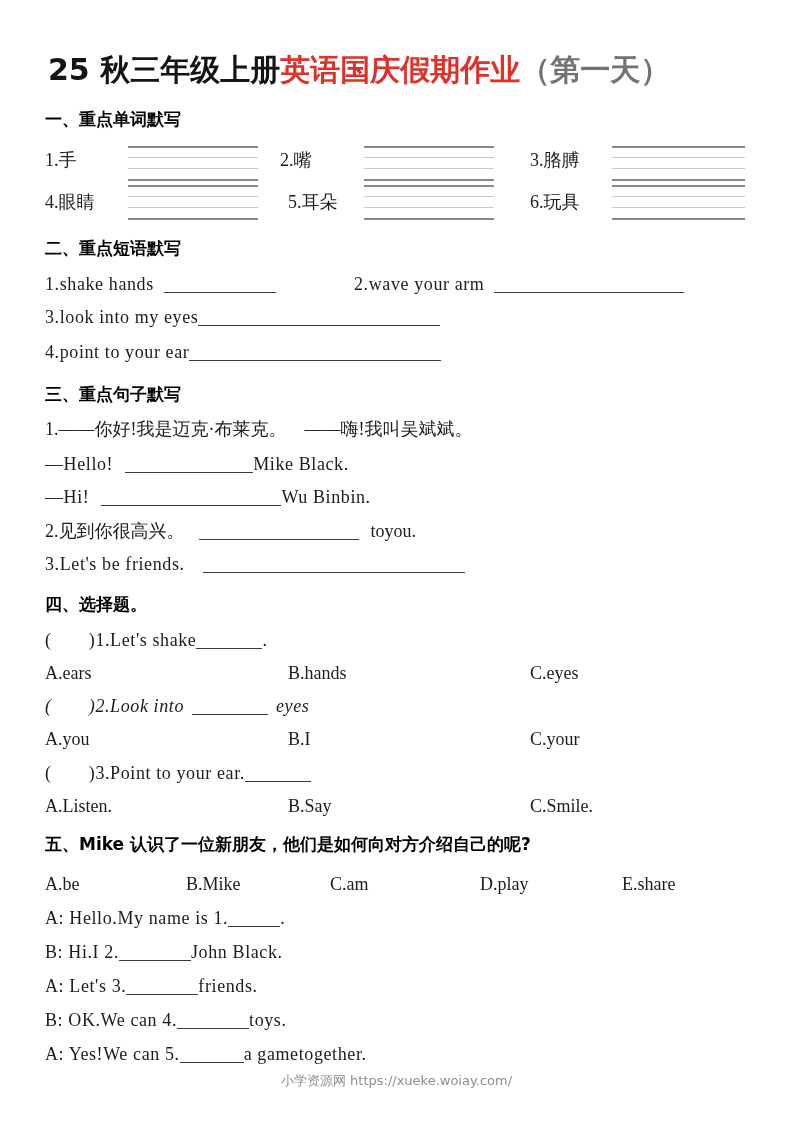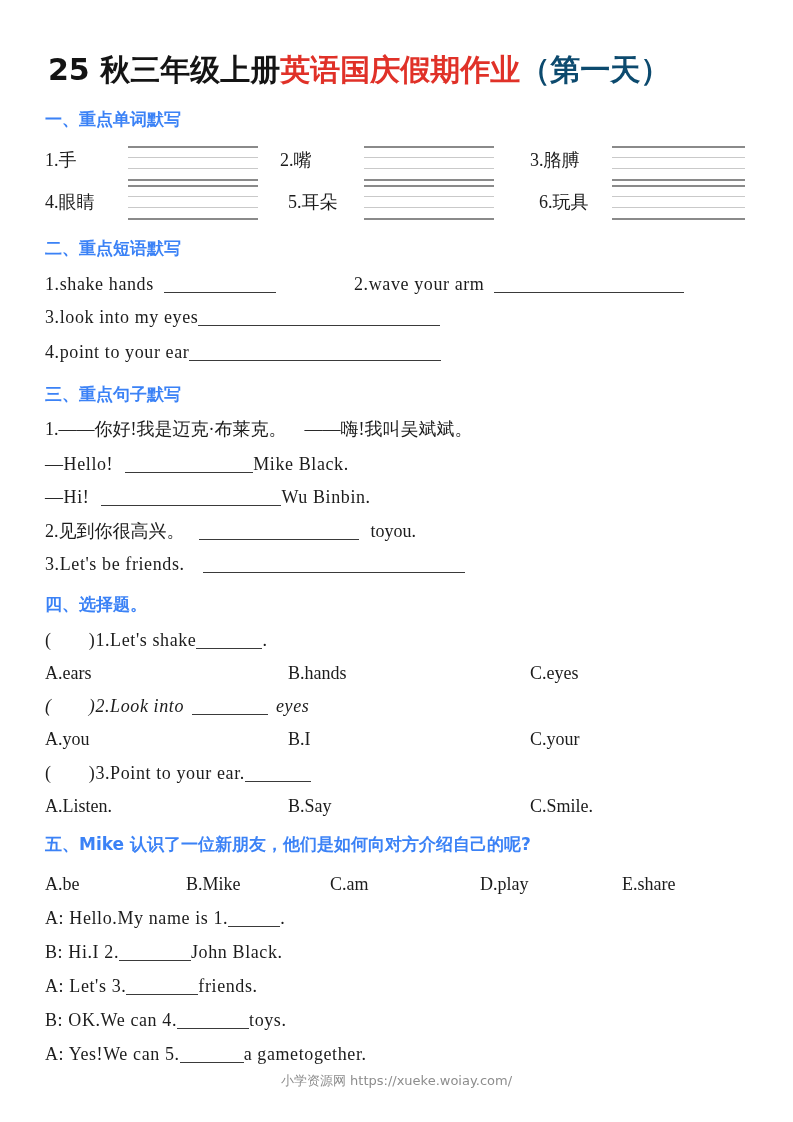--- a/index.html
+++ b/index.html
@@ -31,31 +31,31 @@
     width: 700px;
     font-family: "DejaVu Sans", "Liberation Sans", sans-serif;
     font-weight: bold;
     font-size: 30px;
     line-height: 40px;
     white-space: nowrap;
     letter-spacing: 0px;
   }
   .title .t-black { color: #141414; }
   .title .t-red   { color: #e03128; }
-  .title .t-blue  { color: #0c4a6e; }
+  .title .t-blue  { color: #737373; }
 
   
   .sec-head {
     position: absolute;
     left: 45px;
     font-family: "DejaVu Sans", "Liberation Sans", sans-serif;
     font-weight: bold;
     font-size: 17px;
     line-height: 22px;
-    color: #3b82f6;
+    color: #000000;
     white-space: nowrap;
   }
 
   
   .row {
     position: absolute;
     font-family: "Liberation Serif", "DejaVu Serif", serif;
     font-size: 18px;
     line-height: 24px;
     color: #1c1c1c;
@@ -136,21 +136,21 @@
   <div class="row" style="left:530px; top:148px;">
     <span>3.</span><span>胳膊</span>
   </div>
 
   <div class="row" style="left:45px; top:190px;">
     <span>4.</span><span>眼睛</span>
   </div>
   <div class="row" style="left:288px; top:190px;font-family:Liberation Serif, serif;">
     <span>5.</span><span>耳朵</span>
   </div>
-  <div class="row" style="left:530px; top:190px;margin-left:9px;">
+  <div class="row" style="left:530px; top:190px;">
     <span>6.</span><span>玩具</span>
   </div>
 
   <div class="stave" style="left:128px; top:146px; width:130px; height:36px;">
     <i class="hard" style="top:0px;"></i>
       <i class="soft" style="top:11px;"></i>
       <i class="soft" style="top:22px;"></i>
       <i class="hard" style="top:33px;"></i>
   </div>
   <div class="stave" style="left:128px; top:185px; width:130px; height:36px;">

